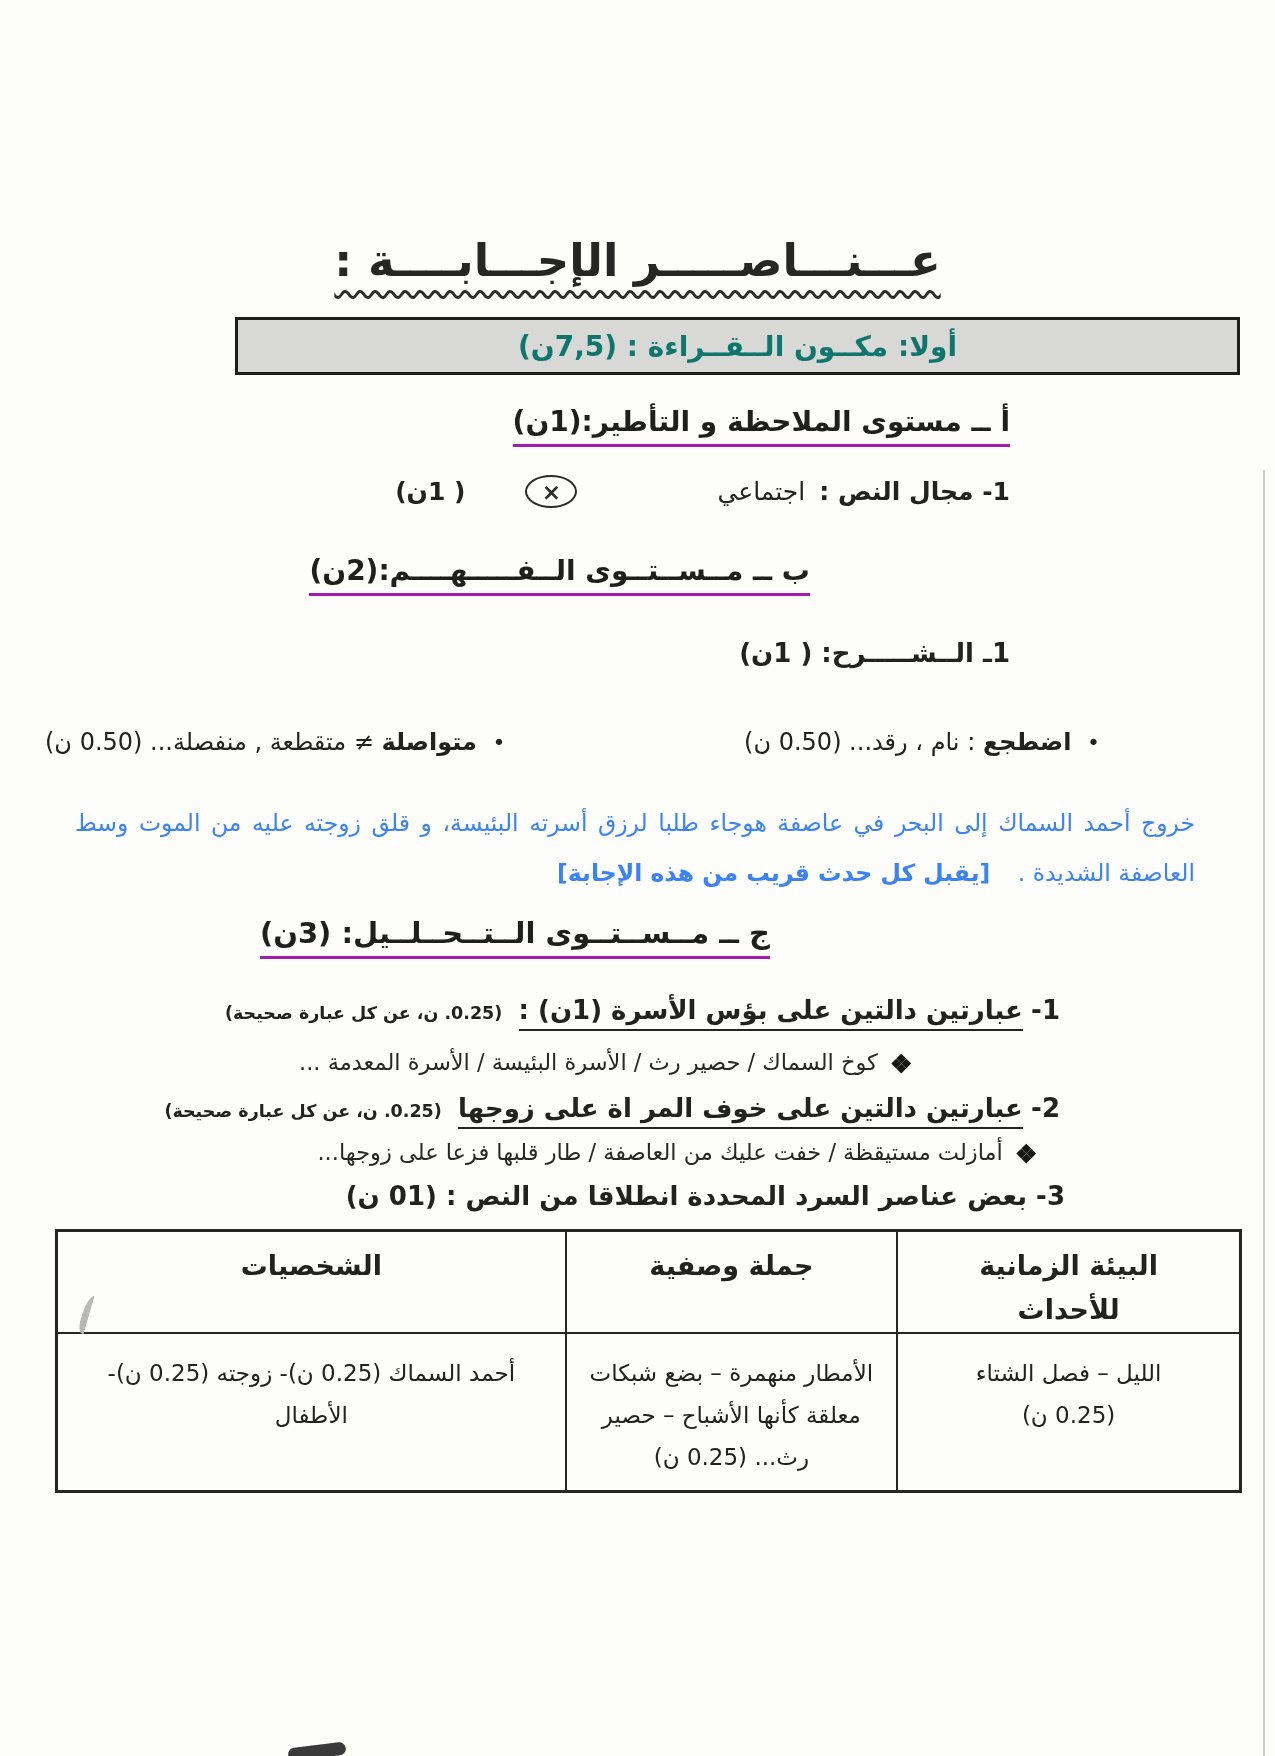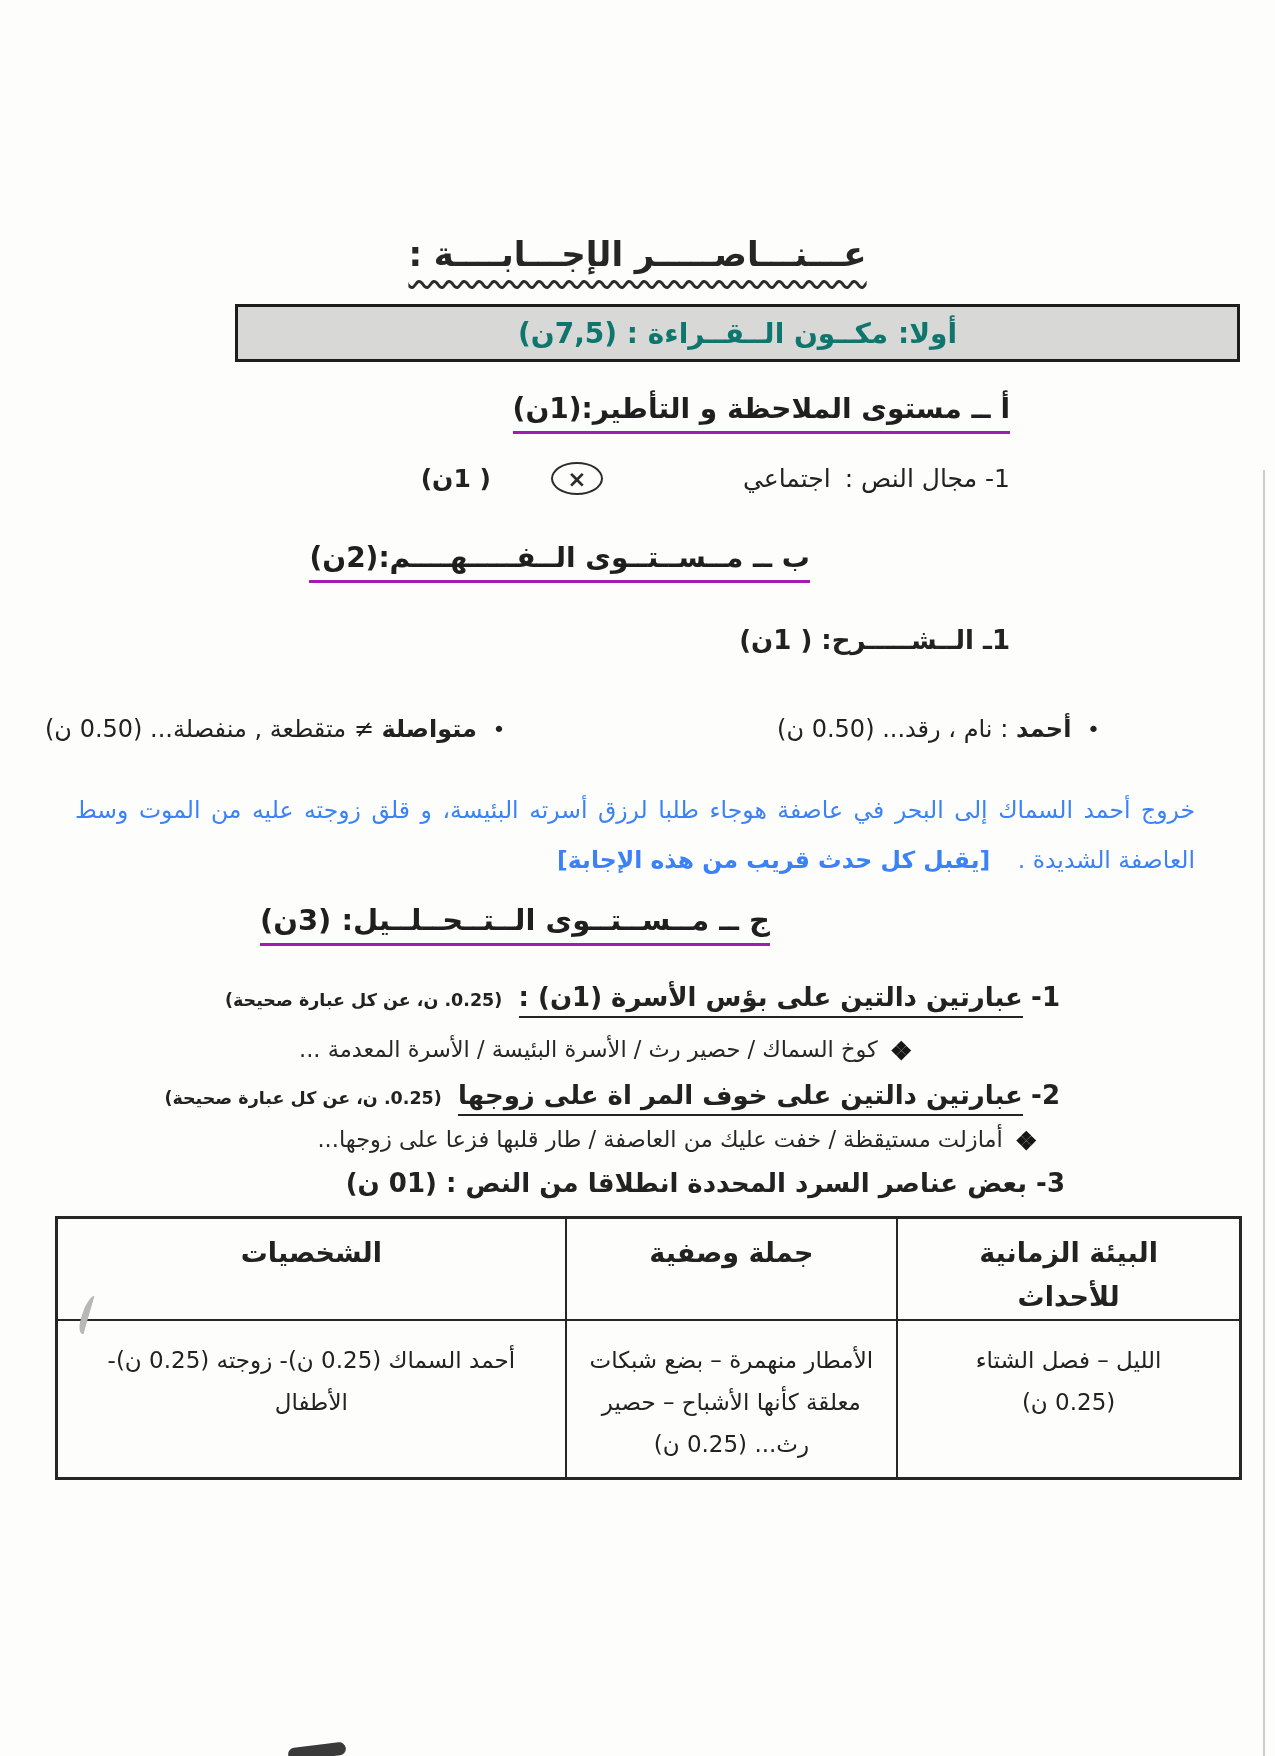--- a/index.html
+++ b/index.html
@@ -10,21 +10,21 @@
     margin:0 auto;
     background:#fdfdfc;
     direction:rtl;
     font-family:"DejaVu Sans","Liberation Sans",sans-serif;
     color:#222;
     overflow:hidden;
   }
   
   .title-wrap { padding-top:234px; text-align:center; }
   .doc-title {
-    font-size:34px; font-weight:bold; letter-spacing:.5px; color:#262626;
+    font-size:45px; font-weight:bold; letter-spacing:.5px; color:#262626;
     text-decoration:underline; text-decoration-style:wavy;
     text-decoration-thickness:2.5px; text-decoration-color:#2c2c2c;
     text-underline-offset:14px;
     margin-top:17px;
   }
   
   .section-box {
     margin:30px 35px 0 235px;
     height:58px;
     border:3px solid #1d1d1d;
@@ -33,21 +33,21 @@
     font-size:28px; font-weight:bold; color:#0f766e;
   }
   
   .h-line { font-weight:bold; color:#1f1f1f; }
   .u { border-bottom:3px solid #a21caf; padding-bottom:6px; display:inline-block; }
   .heading-a { margin:30px 265px 0 0; font-size:28px; }
   .heading-b { margin:46px 465px 0 0; font-size:28px; }
   .heading-c { margin:18px 505px 0 0; font-size:29px; }
   
   .q1-row { margin:28px 265px 0 0; font-size:25px; display:flex; align-items:center; }
-  .q1-label { font-weight:normal; }
+  .q1-label { font-weight:bold; }
   .q1-answer { margin-right:14px; }
   .circle-x {
     margin-right:140px;
     display:inline-flex; align-items:center; justify-content:center;
     width:52px; height:33px;
     border:2.5px solid #2c2c2c; border-radius:50%;
     font-weight:bold; font-size:23px; color:#2c2c2c;
   }
   .q1-points { margin-right:60px; font-weight:bold; }
   
@@ -129,21 +129,21 @@
 
   <div class="heading-b h-line">
     <span class="u">ب ــ مــســتــوى الــفـــــهــــم:(2ن)</span>
   </div>
 
   <div class="sharh-line">1ـ الــشـــــرح: ( 1ن)</div>
 
   <div class="bullets-row">
     <span class="bullet">
       <span class="bullet-dot">•</span>
-      <b>أحمد</b><span> : نام ، رقد... (0.50 ن)</span>
+      <b>اضطجع</b><span> : نام ، رقد... (0.50 ن)</span>
     </span>
     <span class="bullet">
       <span class="bullet-dot">•</span>
       <b>متواصلة</b><span> ≠ متقطعة , منفصلة... (0.50 ن)</span>
     </span>
   </div>
 
 
   <div class="event-paragraph">
     <span>خروج أحمد السماك إلى البحر في عاصفة هوجاء طلبا لرزق أسرته البئيسة، و قلق زوجته عليه من الموت وسط العاصفة الشديدة .</span>

